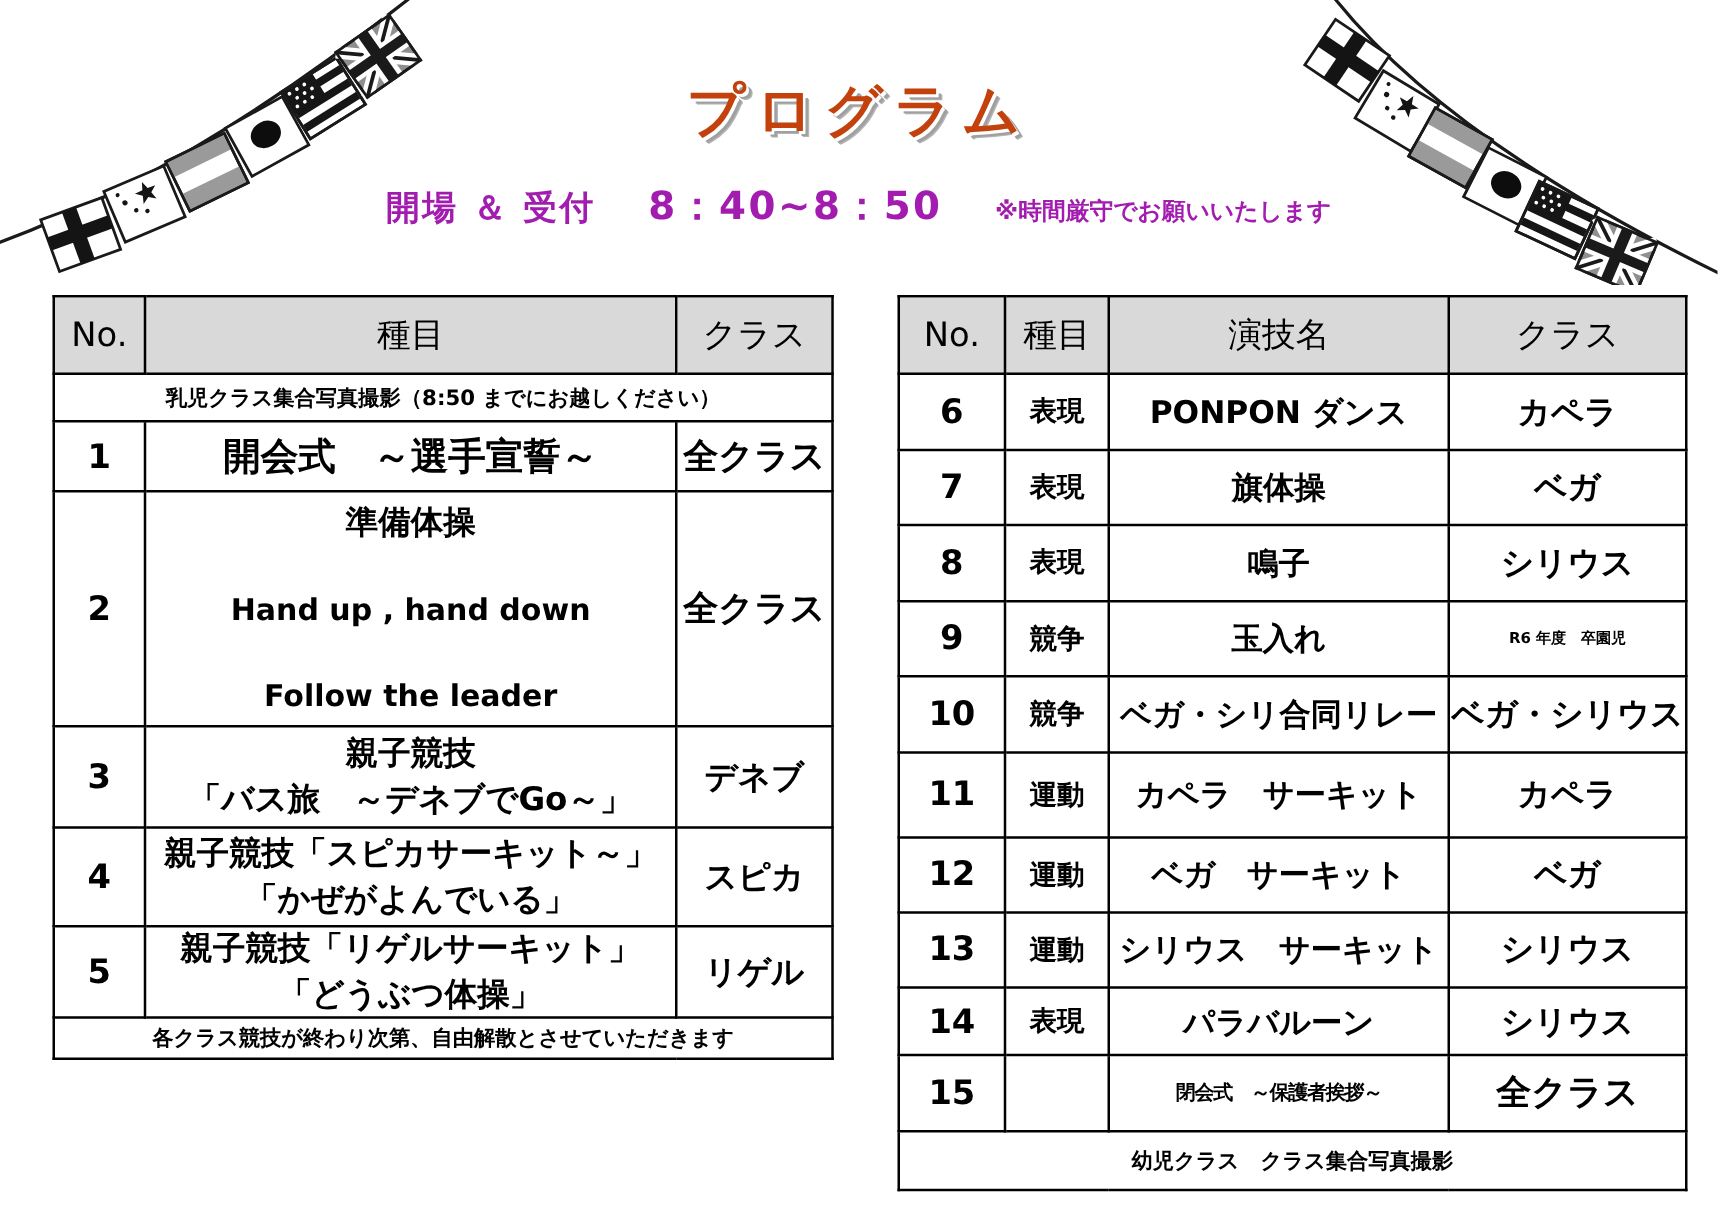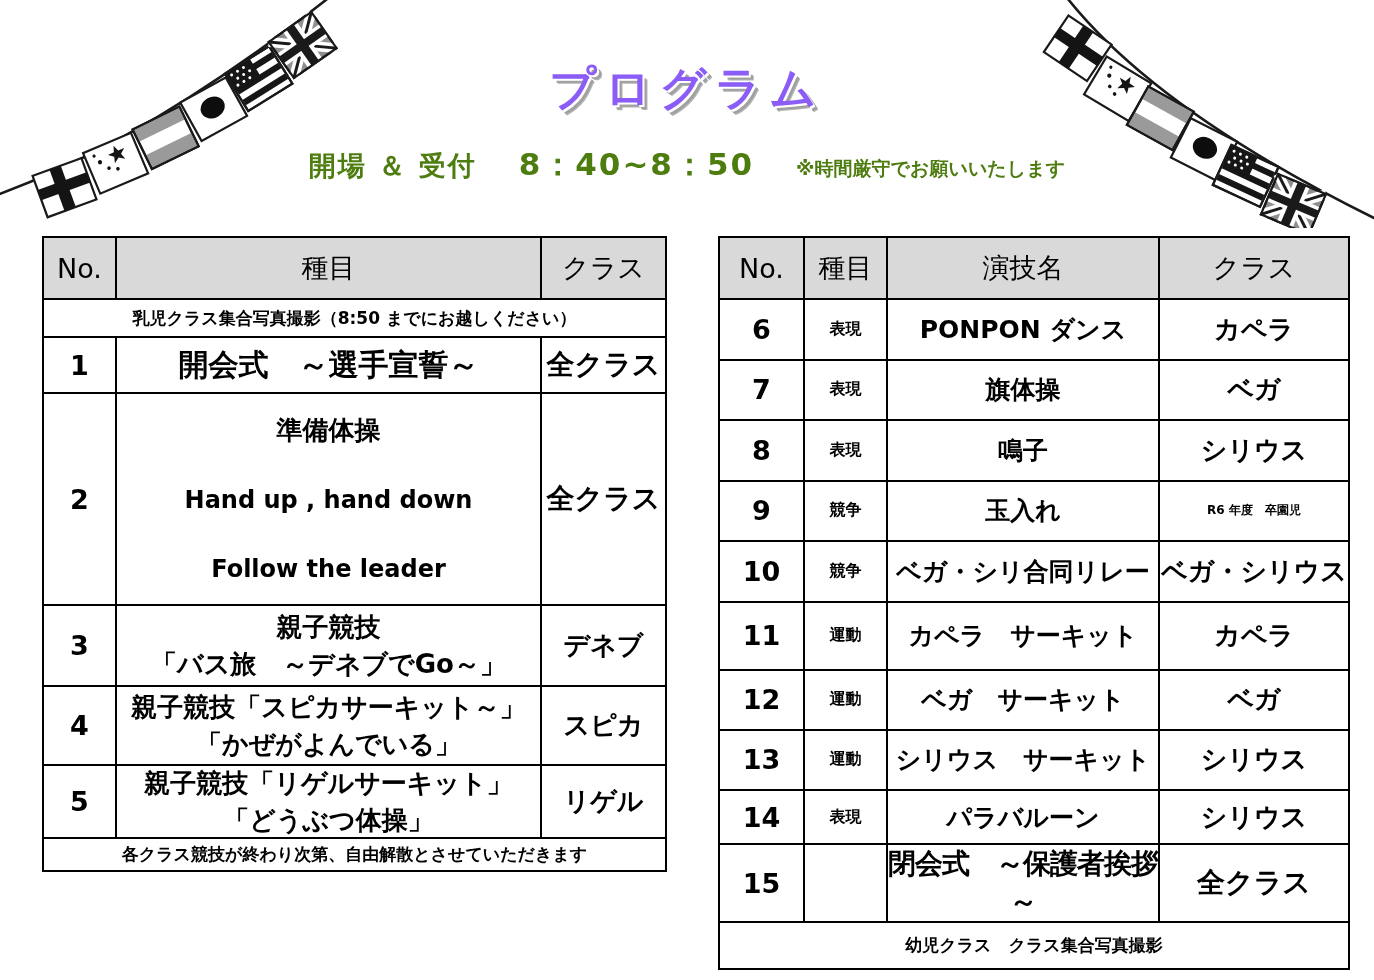--- a/index.html
+++ b/index.html
@@ -5,49 +5,49 @@
   html,body{margin:0;padding:0;}
   body{
     width:1374px;height:980px;position:relative;overflow:hidden;
     background:#ffffff;color:#000;
     font-family:"DejaVu Sans","Liberation Sans",sans-serif;
     font-weight:bold;
   }
   
   .page-title{
     position:absolute;top:58px;left:0;width:100%;
-    text-align:center;font-size:46px;letter-spacing:8px;color:#8b5cf6;
+    text-align:center;font-size:46px;letter-spacing:8px;color:#c2410c;
     text-shadow:2px 2px 0 #ffffff,4px 4px 0 #a0a0a0,5px 5px 0 #b5b5b5;
   }
   .open-line{
     position:absolute;top:144px;left:0;width:100%;
     display:flex;justify-content:center;align-items:baseline;gap:42px;
-    color:#4d7c0f;white-space:nowrap;
+    color:#a21caf;white-space:nowrap;
   }
   .open-label{font-size:27px;letter-spacing:2px;}
   .open-time{font-size:31px;letter-spacing:2px;}
   .open-note{font-size:19px;}
   
   table{border-collapse:collapse;table-layout:fixed;position:absolute;background:#fff;}
   td,th{border:2px solid #000;text-align:center;vertical-align:middle;padding:0;overflow:hidden;}
   th{background:#d9d9d9;font-size:27px;font-weight:normal;}
   .tbl-left{left:42px;top:236px;width:623px;}
   .tbl-right{left:718px;top:236px;width:630px;}
   .note-cell{font-size:17px;}
   .no-cell{font-size:27px;}
   .class-cell{font-size:26px;}
   .class-cell.big{font-size:28px;}
   .class-cell.small{font-size:12px;}
   .event-main{font-size:30px;}
   .event-lines{display:flex;flex-direction:column;justify-content:center;gap:4px;font-size:26px;line-height:1.25;}
-  .warmup{height:170px;justify-content:space-between;padding:20px 0;}
+  .warmup{height:170px;justify-content:space-between;padding:8px 0;}
   .warmup .en{font-size:24px;font-weight:bold;}
-  .cat-cell{font-size:16px;}
+  .cat-cell{font-size:22px;}
   .name-cell{font-size:25px;}
-  .name-cell.tight{font-size:28px;letter-spacing:-1px;}
+  .name-cell.tight{font-size:16px;letter-spacing:-1px;}
   
   .bunting{position:absolute;pointer-events:none;}
   .bunting.left{left:0;top:0;}
   .bunting.right{left:1034px;top:0;}
 </style>
 </head>
 <body>
 
 <svg width="0" height="0" style="position:absolute" aria-hidden="true">
   <defs>

